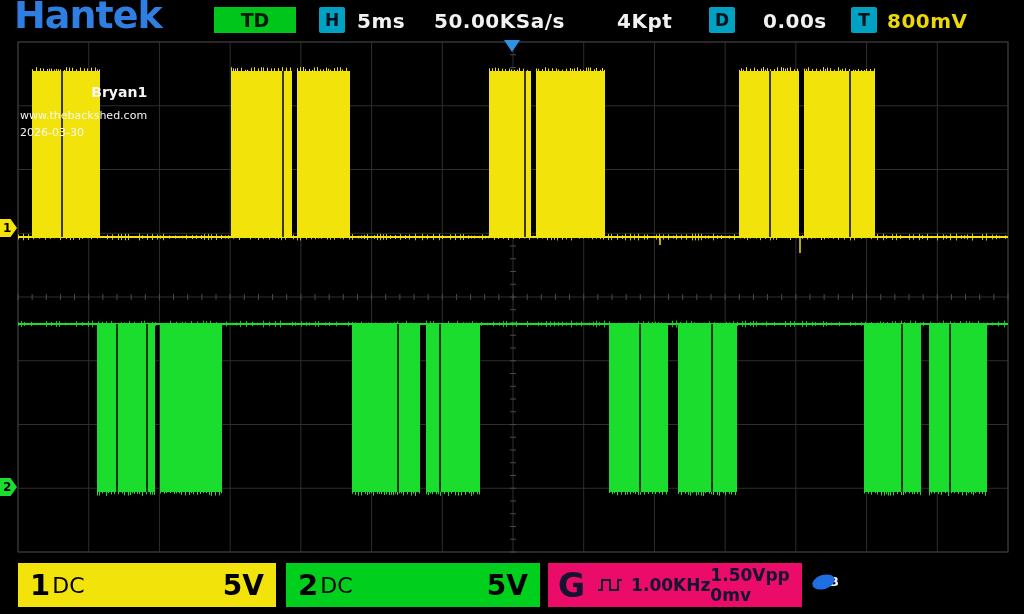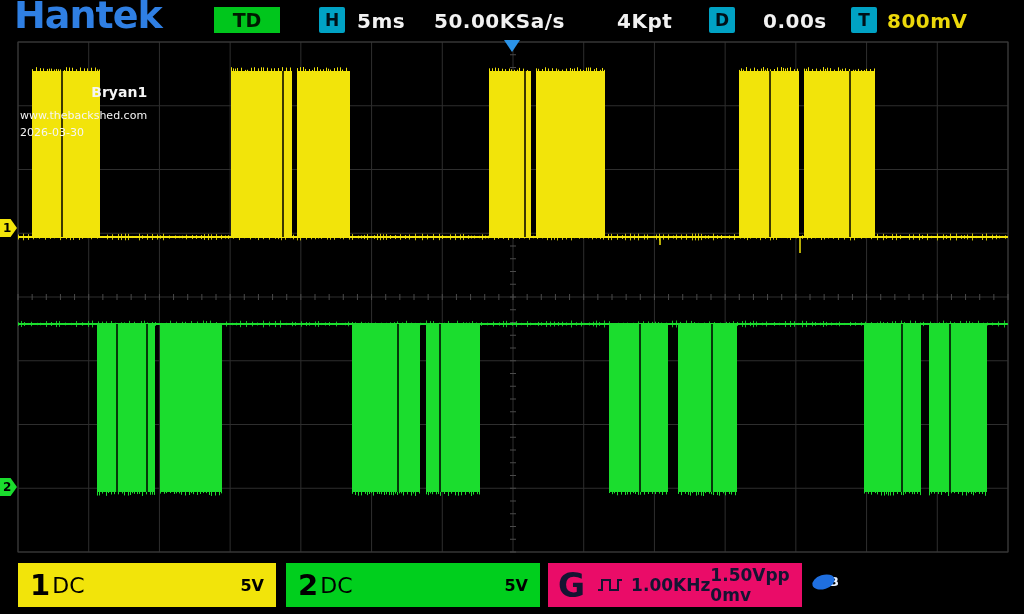--- a/index.html
+++ b/index.html
@@ -2,21 +2,21 @@
 <html><head>
 <meta charset="utf-8">
 <style>
   html,body{margin:0;padding:0;background:#000;}
   .screen{position:relative;width:1024px;height:614px;background:#000;overflow:hidden;
           font-family:"DejaVu Sans","Liberation Sans",sans-serif;}
 
   
   .logo{position:absolute;left:14px;top:-7px;font-size:38px;font-weight:bold;
         color:#2f7fe3;letter-spacing:-1px;}
-  .td-box{position:absolute;left:214px;top:7px;width:66px;height:26px;background:#00c61c;
+  .td-box{position:absolute;left:214px;top:7px;width:82px;height:26px;background:#00c61c;
           color:#001a00;font-weight:bold;font-size:19px;text-align:center;line-height:26px;}
   .badge{position:absolute;top:7px;width:26px;height:26px;background:#00a2c4;color:#001018;
          font-size:17px;font-weight:bold;text-align:center;line-height:26px;border-radius:2px;}
   .h-badge{left:319px;}
   .d-badge{left:709px;}
   .t-badge{left:851px;}
   .readout{position:absolute;top:9px;font-size:20px;font-weight:bold;color:#f2f2f2;letter-spacing:.5px;}
   .timebase{left:357px;}
   .samplerate{left:434px;}
   .memdepth{left:617px;}
@@ -40,21 +40,21 @@
             border-left:8px solid transparent;border-right:8px solid transparent;
             border-top:12px solid #2a93e8;}
 
   
   .chbox{position:absolute;top:563px;height:44px;display:flex;align-items:center;
          padding:0 12px;box-sizing:border-box;color:#000;}
   .ch1box{left:18px;width:258px;background:#f2e40a;}
   .ch2box{left:286px;width:254px;background:#00cf1d;}
   .chnum{font-size:29px;font-weight:bold;}
   .chcoup{font-size:22px;font-weight:normal;margin-left:2px;flex:1;}
-  .chscale{font-size:16px;font-weight:bold;}
+  .chscale{font-size:28px;font-weight:bold;}
   .genbox{position:absolute;left:548px;top:563px;width:254px;height:44px;background:#ea0c68;
           display:flex;align-items:center;padding:0 10px;box-sizing:border-box;color:#141432;}
   .genlabel{font-size:33px;font-weight:bold;margin-right:12px;}
   .gencol{display:flex;line-height:1.2;font-weight:bold;font-size:17px;}
   .genrow{display:flex;align-items:center;gap:8px;}
   .usb{position:absolute;left:812px;top:574px;display:flex;align-items:center;}
   .usbblob{width:23px;height:14px;background:#1f6fe0;border-radius:50%;
            transform:rotate(-18deg);display:inline-block;}
   .usbb{color:#eaf2ff;font-size:13px;font-weight:bold;margin-left:-6px;}
 </style>

